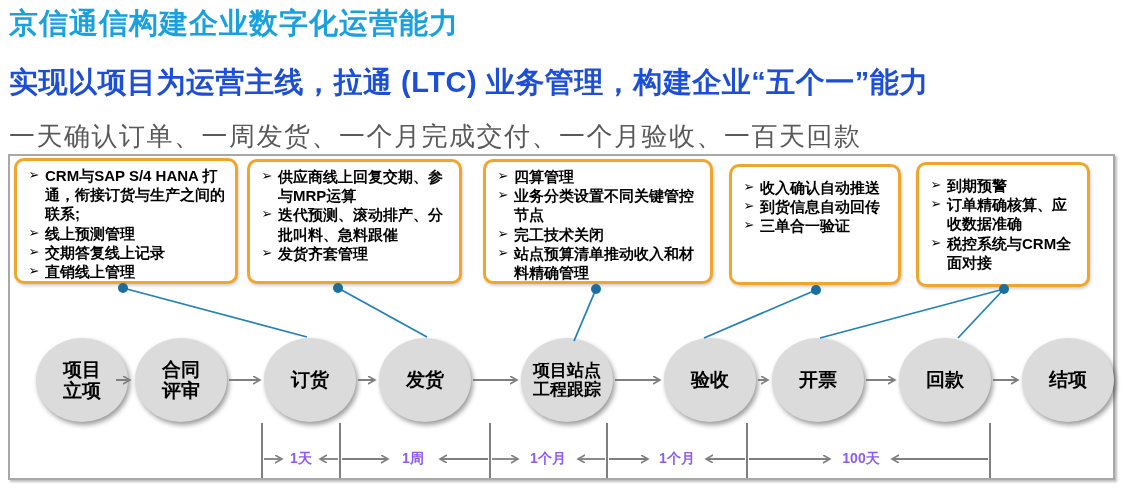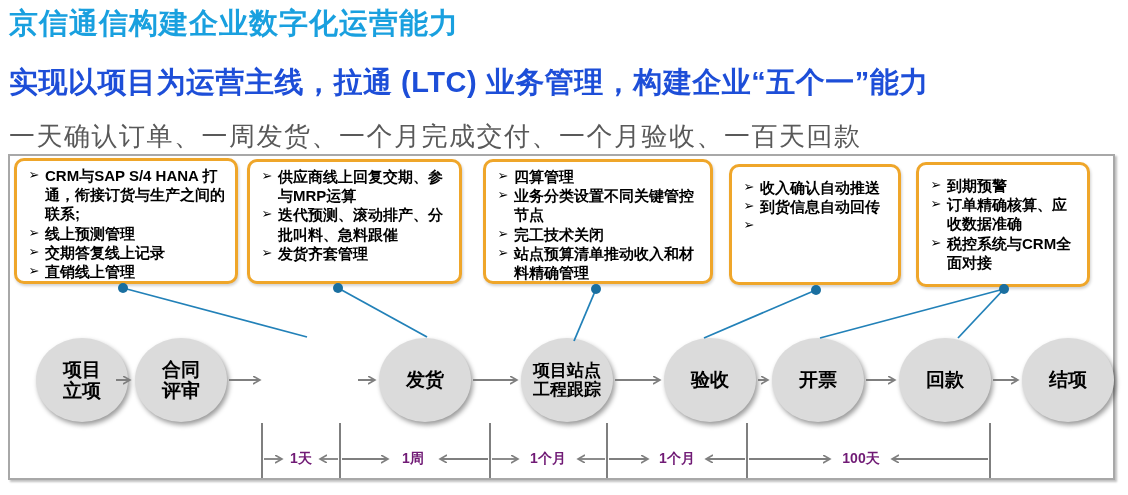--- a/index.html
+++ b/index.html
@@ -21,21 +21,21 @@
   .tx{flex:1;}
 
   .stage{position:absolute;top:338px;width:92px;height:84px;border-radius:50%;background:#DBDBDB;
          box-shadow:2px 3px 5px rgba(0,0,0,.40);display:flex;align-items:center;justify-content:center;
          text-align:center;font-weight:bold;font-size:19px;line-height:1.12;color:#000;
          white-space:pre-line;z-index:2;}
   .stage.small{font-size:17px;}
 
   svg.overlay{position:absolute;left:0;top:0;z-index:3;pointer-events:none;}
 
-  .dur{position:absolute;top:450px;transform:translateX(-50%);font-size:14px;font-weight:bold;color:#701a75;z-index:4;}
+  .dur{position:absolute;top:450px;transform:translateX(-50%);font-size:14px;font-weight:bold;color:#8b5cf6;z-index:4;}
 </style>
 </head>
 <body>
 
 <div class="canvas">
 
   <div class="title">京信通信构建企业数字化运营能力</div>
   <div class="headline">实现以项目为运营主线，拉通 (LTC) 业务管理，构建企业“五个一”能力</div>
   <div class="subline">一天确认订单、一周发货、一个月完成交付、一个月验收、一百天回款</div>
 
@@ -98,20 +98,21 @@
     <div class="li">
         <span class="mk">➢</span>
         <span class="tx">收入确认自动推送</span>
       </div>
     <div class="li">
         <span class="mk">➢</span>
         <span class="tx">到货信息自动回传</span>
       </div>
     <div class="li">
         <span class="mk">➢</span>
+        <span class="tx">三单合一验证</span>
       </div>
   </div>
 
   <div class="callout pad" style="left:916px;top:162px;width:174px;height:125px;">
     <div class="li">
         <span class="mk">➢</span>
         <span class="tx">到期预警</span>
       </div>
     <div class="li">
         <span class="mk">➢</span>
@@ -120,20 +121,21 @@
     <div class="li">
         <span class="mk">➢</span>
         <span class="tx">税控系统与CRM全面对接</span>
       </div>
   </div>
 
   <div class="stage" style="left:36px;">项目
 立项</div>
   <div class="stage" style="left:135px;">合同
 评审</div>
+  <div class="stage" style="left:264px;">订货</div>
   <div class="stage" style="left:379px;">发货</div>
   <div class="stage small" style="left:521px;">项目站点
 工程跟踪</div>
   <div class="stage" style="left:664px;">验收</div>
   <div class="stage" style="left:772px;">开票</div>
   <div class="stage" style="left:1022px;">结项</div>
   <div class="stage" style="left:899px;">回款</div>
 
   <svg class="overlay" width="1128" height="495">
     <defs>

